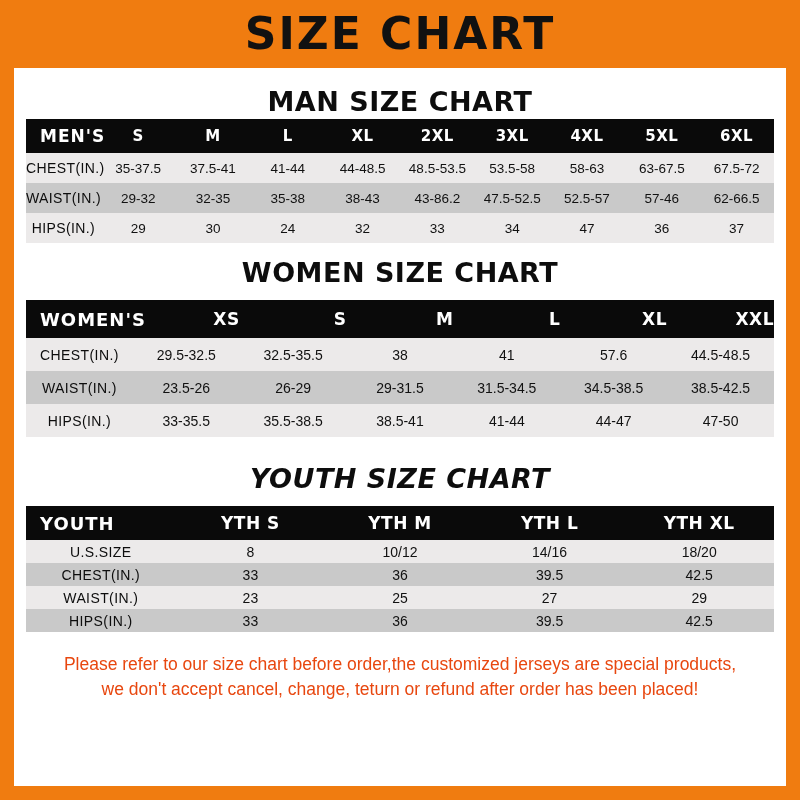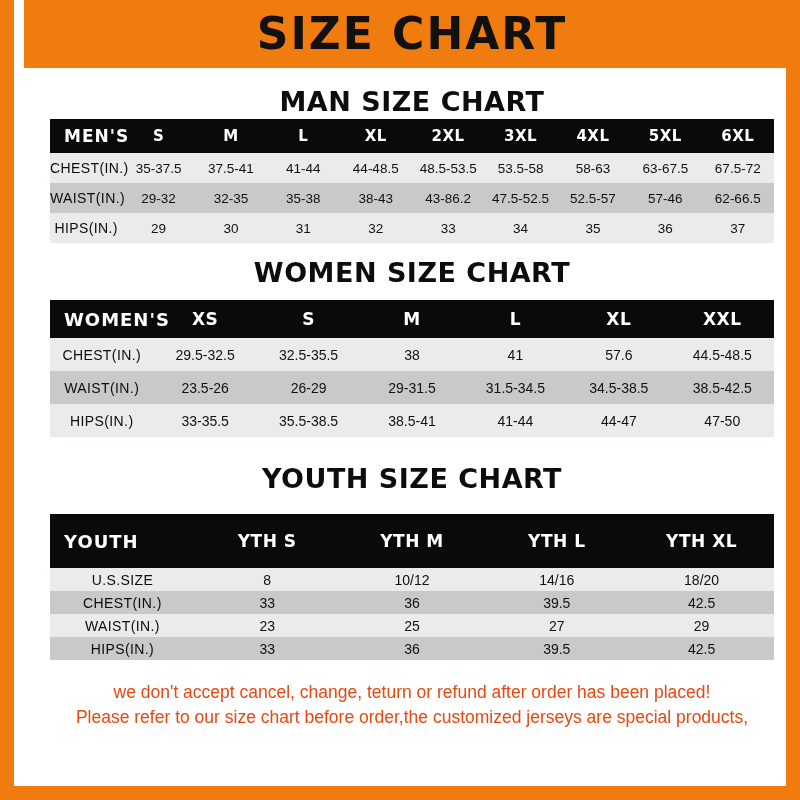--- a/index.html
+++ b/index.html
@@ -14,21 +14,20 @@
     overflow: hidden;
   }
   .page {
     position: relative;
     width: 800px;
     height: 800px;
     box-sizing: border-box;
     border-left: 14px solid #f07c10;
     border-right: 14px solid #f07c10;
     background: #ffffff;
-    padding-left: 24px;
   }
   .banner {
     background: #f07c10;
     height: 68px;
     display: flex;
     align-items: center;
     justify-content: center;
     margin: 0 -14px;
   }
   .banner-title {
@@ -45,21 +44,21 @@
   .section-title {
     text-align: center;
     font-family: "DejaVu Sans", sans-serif;
     font-weight: bold;
     font-size: 27px;
     color: #0d0d0d;
     letter-spacing: 0.5px;
   }
   .t-man { margin-top: 18px; margin-bottom: 2px; }
   .t-women { margin-top: 14px; margin-bottom: 12px; }
-  .t-youth { margin-top: 26px; margin-bottom: 20px; }
+  .t-youth { margin-top: 26px; margin-bottom: 12px; font-style: italic; }
 
   table.chart {
     width: 100%;
     border-collapse: collapse;
     table-layout: fixed;
   }
   table.chart td, table.chart th {
     text-align: center;
     padding: 0;
     font-weight: normal;
@@ -91,25 +90,25 @@
   tr.body td.rowlabel {
     font-size: 14px;
     letter-spacing: 0.4px;
     color: #0d0d0d;
   }
   tr.light { background: #eceaea; }
   tr.dark  { background: #c9c9c9; }
 
   
   table.women tr.body td { height: 33px; font-size: 14px; }
-  table.women tr.head th { height: 38px; font-size: 17px; }
+  table.women tr.head th { height: 38px; font-size: 17px; text-align: right; }
   table.women tr.head th.rowlabel { font-size: 18px; }
 
   table.youth tr.body td { height: 23px; font-size: 14px; }
-  table.youth tr.head th { height: 54px; font-size: 17px; }
+  table.youth tr.head th { height: 34px; font-size: 17px; }
   table.youth tr.head th.rowlabel { font-size: 18px; }
 
   .footer-note {
     margin-top: 20px;
     text-align: center;
     color: #e8470f;
     font-size: 17.5px;
     line-height: 1.45;
     font-family: "Liberation Sans", sans-serif;
     padding: 0 6px;
@@ -170,25 +169,25 @@
           <td>43-86.2</td>
           <td>47.5-52.5</td>
           <td>52.5-57</td>
           <td>57-46</td>
           <td>62-66.5</td>
         </tr>
         <tr class="body light">
           <td class="rowlabel">HIPS(IN.)</td>
           <td>29</td>
           <td>30</td>
-          <td>31</td>
+          <td>24</td>
           <td>32</td>
           <td>33</td>
           <td>34</td>
-          <td>35</td>
+          <td>47</td>
           <td>36</td>
           <td>37</td>
         </tr>
       </tbody>
     </table>
 
     <div class="section-title t-women">WOMEN SIZE CHART</div>
     <table class="chart women">
       <tbody>
         <tr class="head">
@@ -265,20 +264,20 @@
           <td class="rowlabel">HIPS(IN.)</td>
           <td>33</td>
           <td>36</td>
           <td>39.5</td>
           <td>42.5</td>
         </tr>
       </tbody>
     </table>
 
     <div class="footer-note">
+      <div>Please refer to our size chart before order,the customized jerseys are special products,</div>
       <div>we don't accept cancel, change, teturn or refund after order has been placed!</div>
-      <div>Please refer to our size chart before order,the customized jerseys are special products,</div>
     </div>
 
   </div>
 
   <div class="bottom-bar"></div>
 </div>
 
 </body></html>

